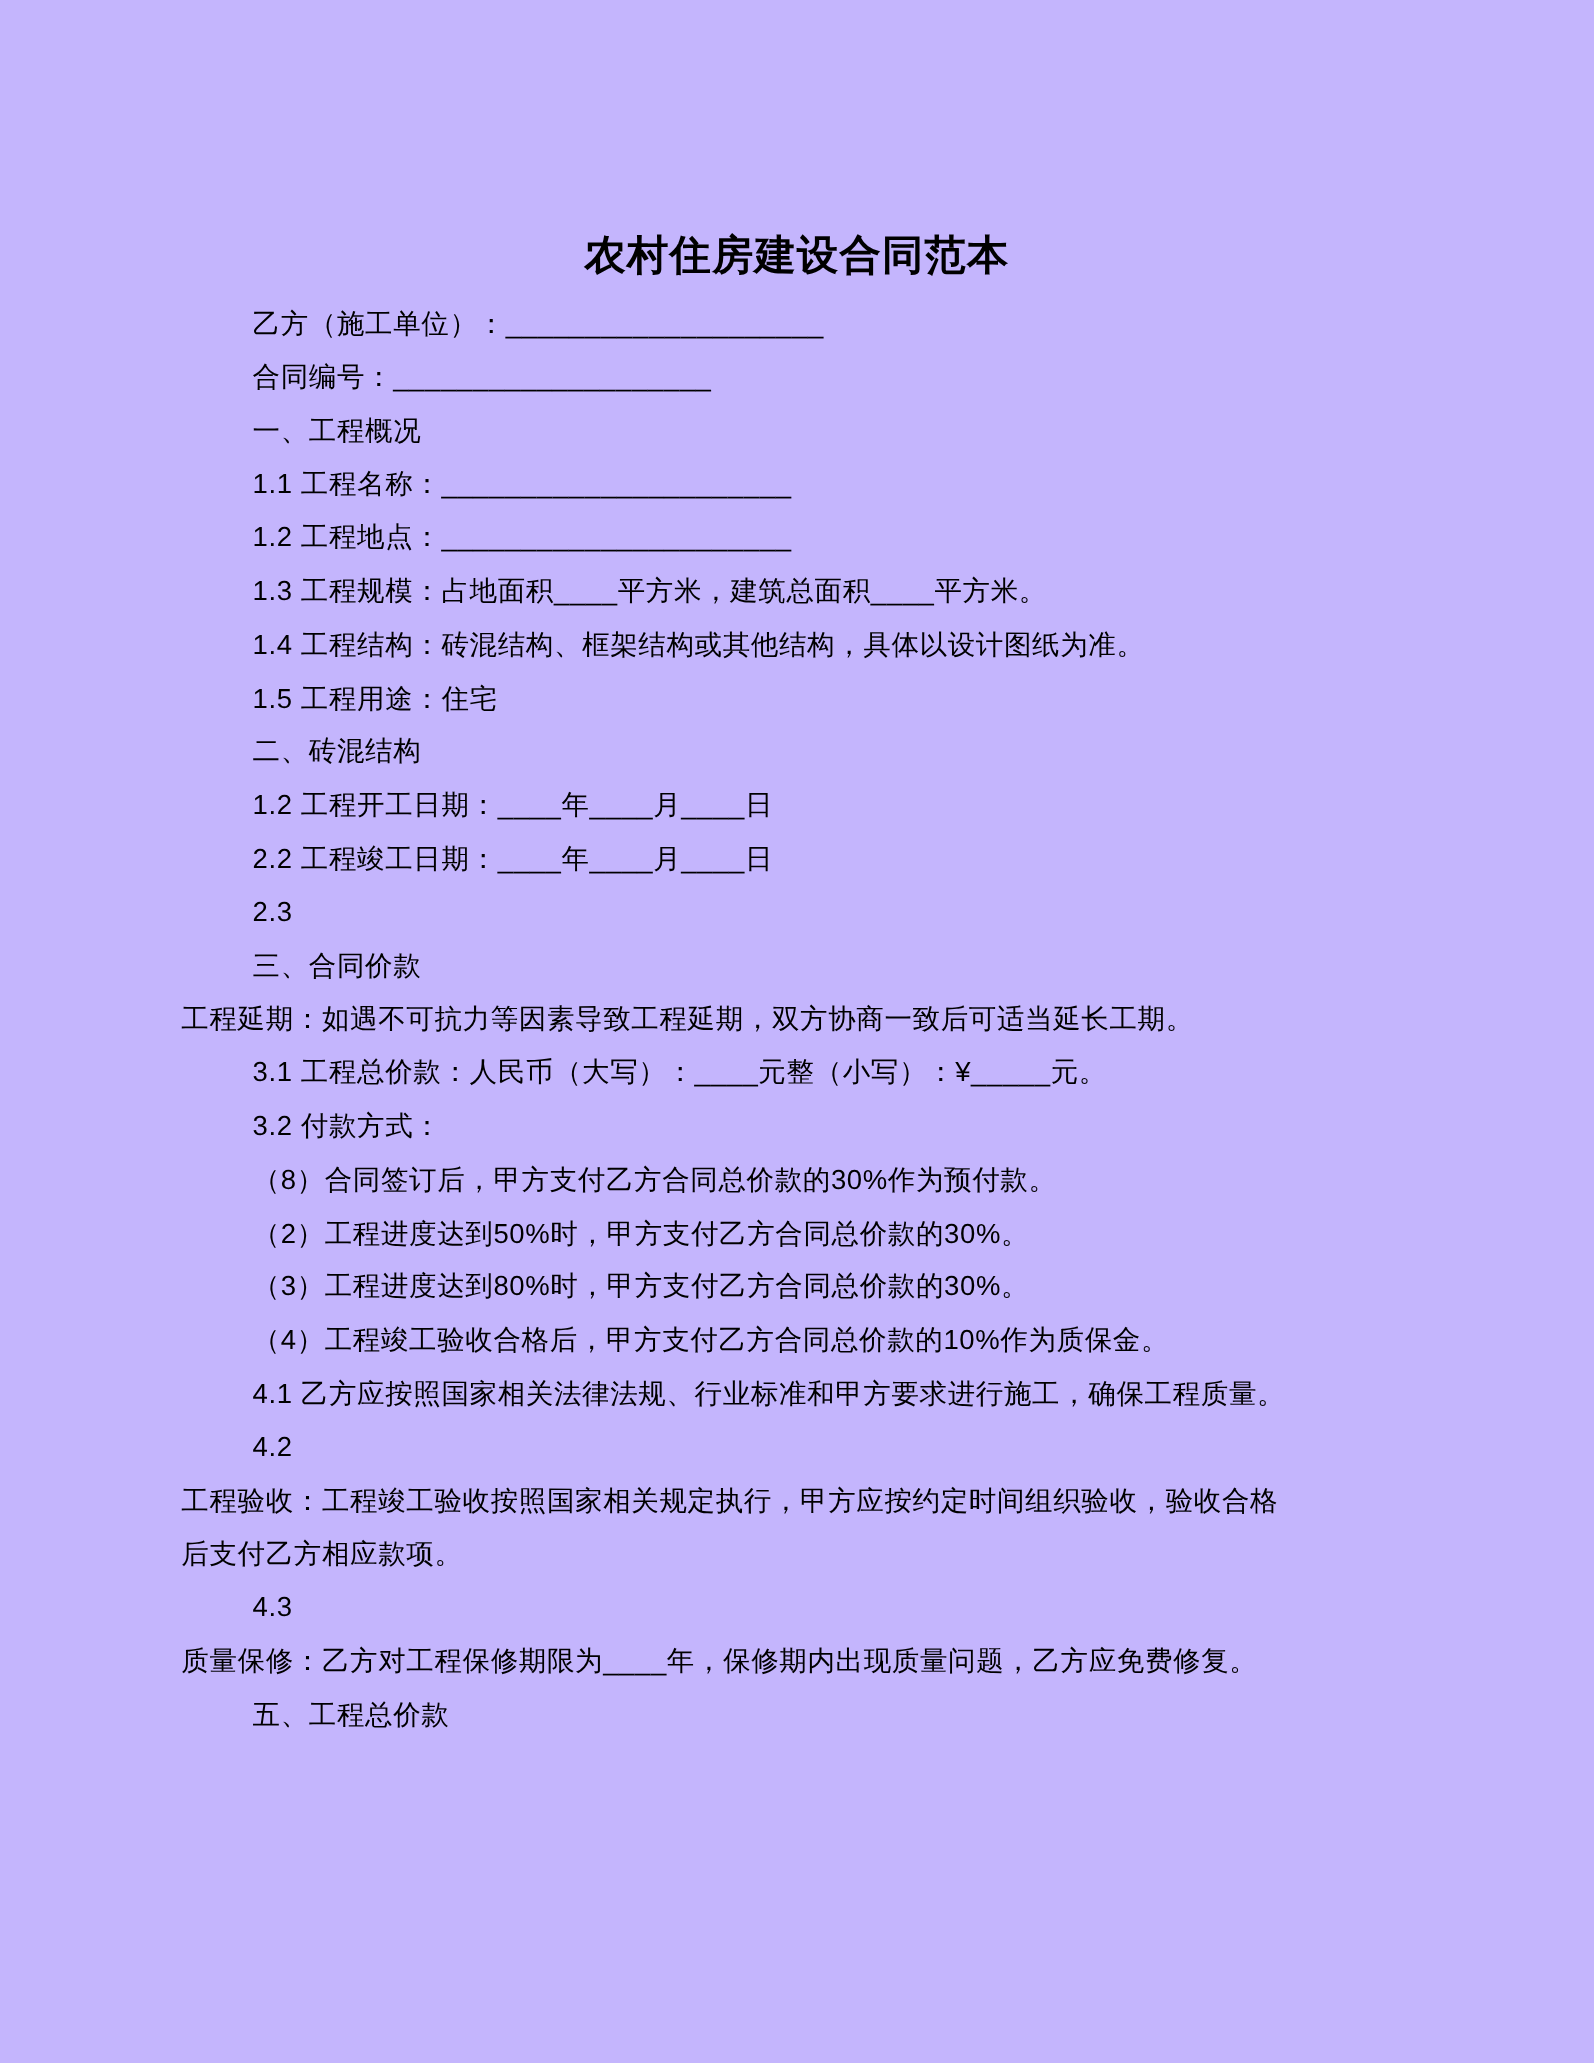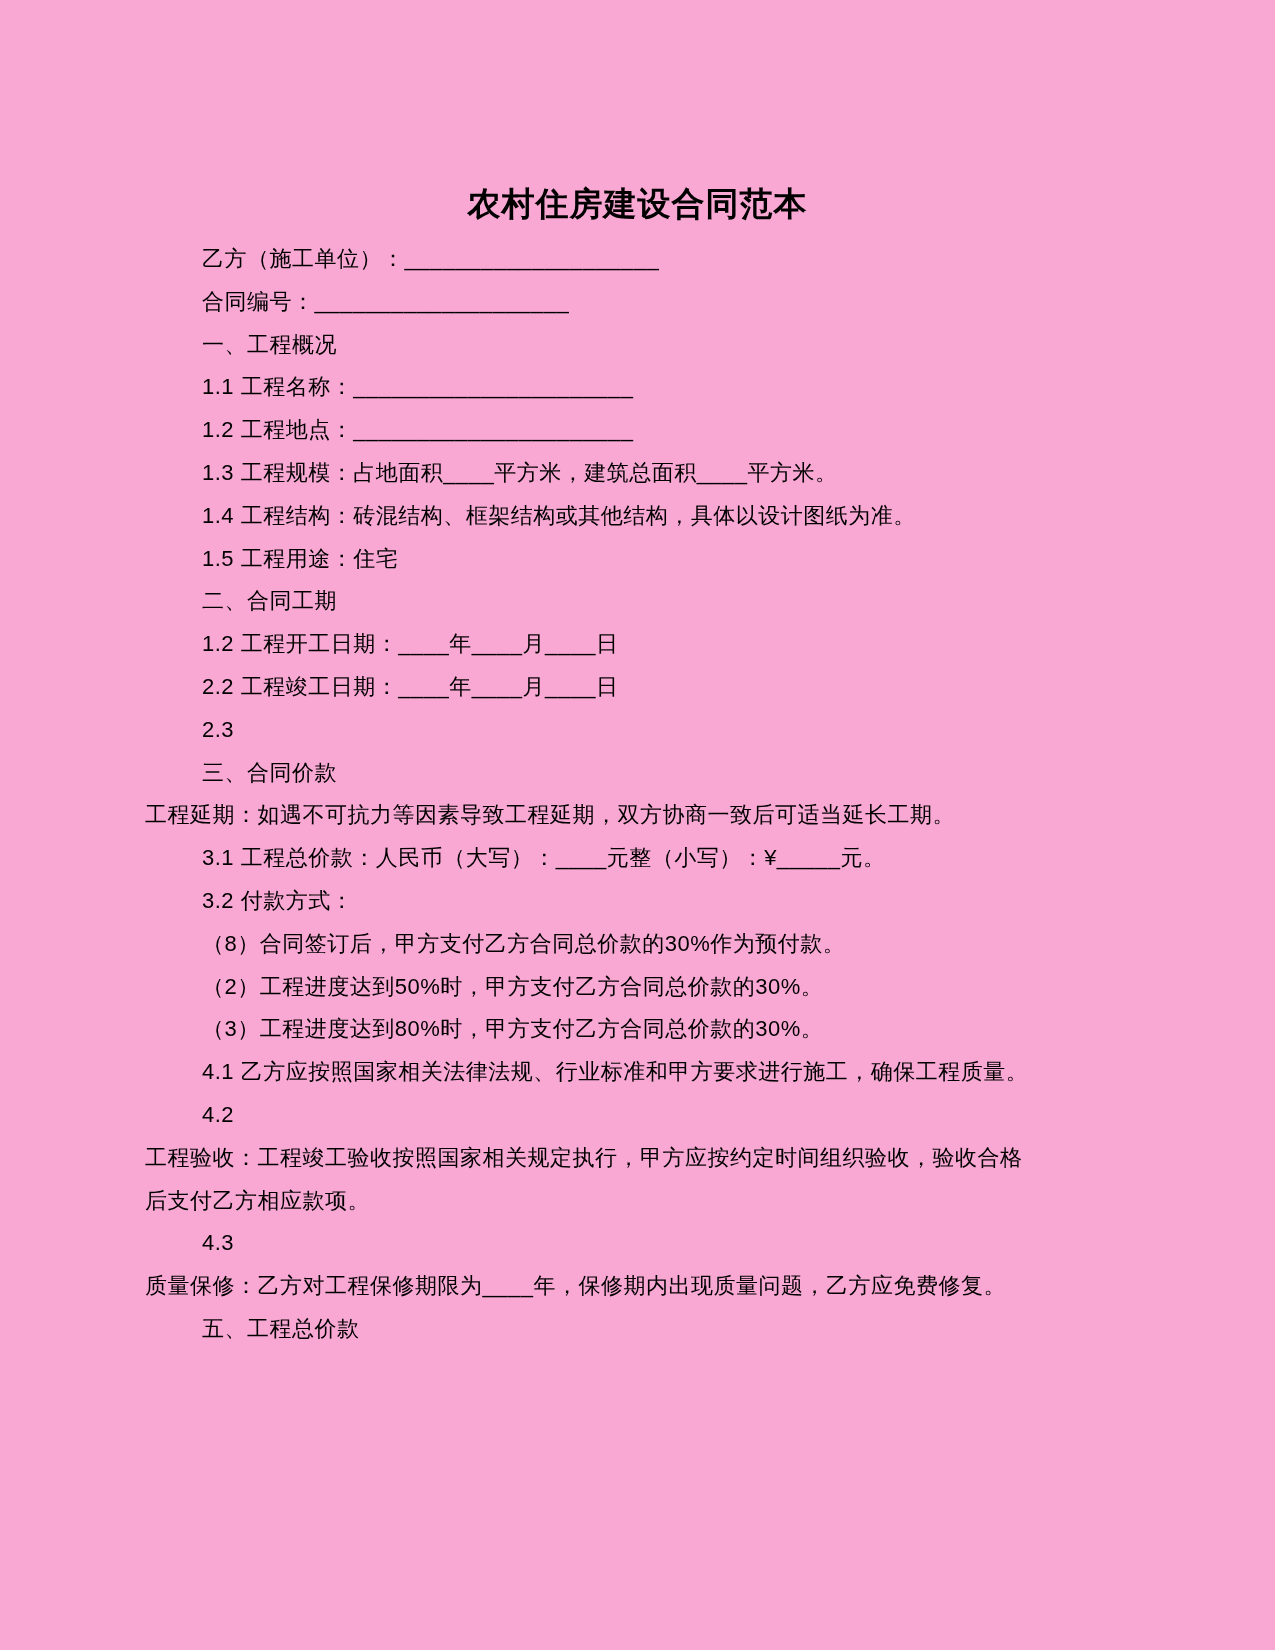--- a/index.html
+++ b/index.html
@@ -10,21 +10,21 @@
     width: 1275px;
     height: 1650px;
     background: #ffffff;
     color: #000000;
     font-family: "Liberation Sans", "DejaVu Sans", sans-serif;
     overflow: hidden;
   }
   .page {
     width: 1275px;
     height: 1650px;
-    background: #f9a8d4;
+    background: #c4b5fd;
     padding: 186px 145px 0 145px;
     box-sizing: border-box;
   }
   .doc-title {
     text-align: center;
     font-size: 33px;
     line-height: 36px;
     font-weight: 700;
     letter-spacing: 1px;
     margin: 0 0 16px 0;
@@ -49,31 +49,32 @@
   <h1 class="doc-title">农村住房建设合同范本</h1>
   <div class="doc-lines" id="doc-lines">
       <div class="line indent">乙方（施工单位）：____________________</div>
       <div class="line indent">合同编号：____________________</div>
       <div class="line indent">一、工程概况</div>
       <div class="line indent">1.1 工程名称：______________________</div>
       <div class="line indent">1.2 工程地点：______________________</div>
       <div class="line indent">1.3 工程规模：占地面积____平方米，建筑总面积____平方米。</div>
       <div class="line indent">1.4 工程结构：砖混结构、框架结构或其他结构，具体以设计图纸为准。</div>
       <div class="line indent">1.5 工程用途：住宅</div>
-      <div class="line indent">二、合同工期</div>
+      <div class="line indent">二、砖混结构</div>
       <div class="line indent">1.2 工程开工日期：____年____月____日</div>
       <div class="line indent">2.2 工程竣工日期：____年____月____日</div>
       <div class="line indent">2.3</div>
       <div class="line indent">三、合同价款</div>
       <div class="line">工程延期：如遇不可抗力等因素导致工程延期，双方协商一致后可适当延长工期。</div>
       <div class="line indent">3.1 工程总价款：人民币（大写）：____元整（小写）：¥_____元。</div>
       <div class="line indent">3.2 付款方式：</div>
       <div class="line indent">（8）合同签订后，甲方支付乙方合同总价款的30%作为预付款。</div>
       <div class="line indent">（2）工程进度达到50%时，甲方支付乙方合同总价款的30%。</div>
       <div class="line indent">（3）工程进度达到80%时，甲方支付乙方合同总价款的30%。</div>
+      <div class="line indent">（4）工程竣工验收合格后，甲方支付乙方合同总价款的10%作为质保金。</div>
       <div class="line indent">4.1 乙方应按照国家相关法律法规、行业标准和甲方要求进行施工，确保工程质量。</div>
       <div class="line indent">4.2</div>
       <div class="line">工程验收：工程竣工验收按照国家相关规定执行，甲方应按约定时间组织验收，验收合格</div>
       <div class="line">后支付乙方相应款项。</div>
       <div class="line indent">4.3</div>
       <div class="line">质量保修：乙方对工程保修期限为____年，保修期内出现质量问题，乙方应免费修复。</div>
       <div class="line indent">五、工程总价款</div>
     </div>
 </div>
 

